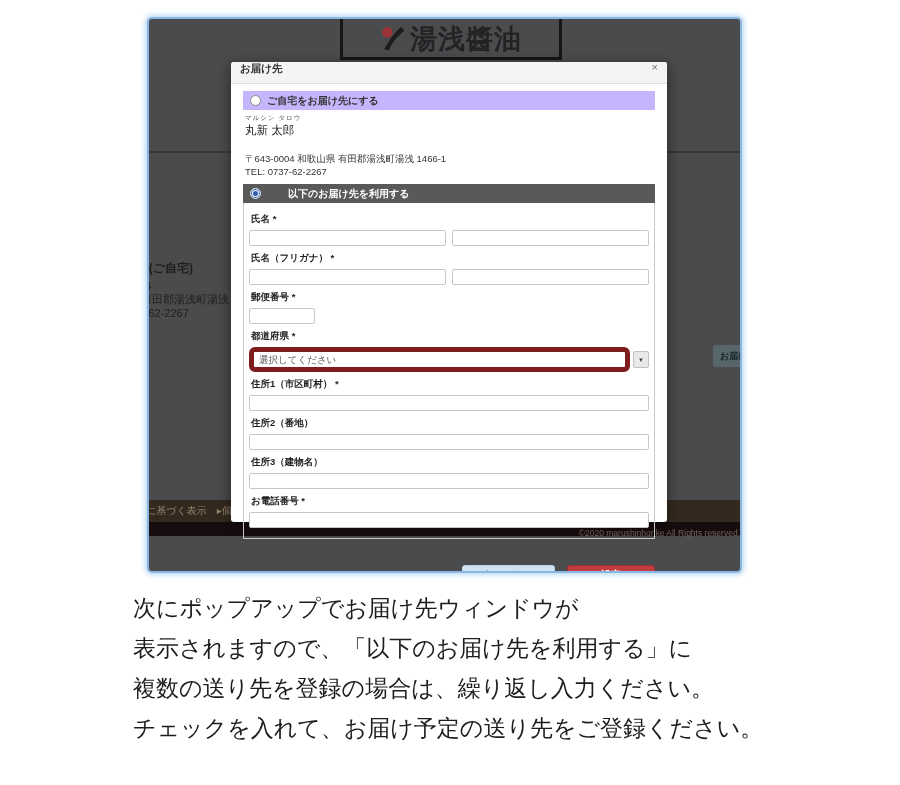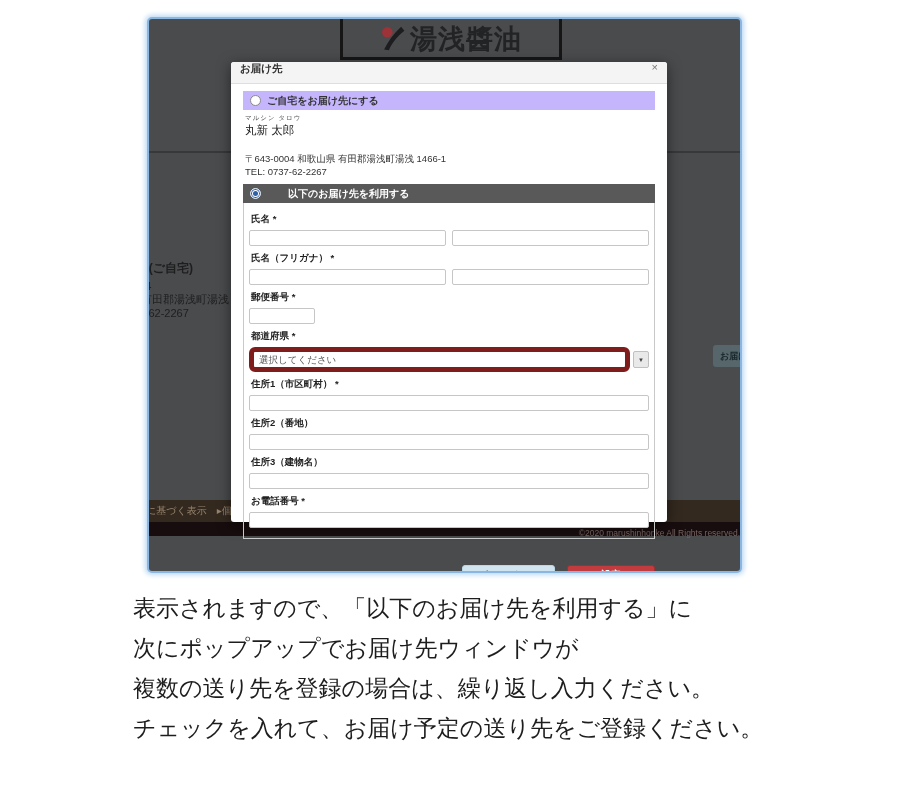--- a/index.html
+++ b/index.html
@@ -182,17 +182,17 @@
 
       <div class="btn-row">
         <div class="btn cancel">キャンセル</div>
         <div class="btn submit">設定</div>
       </div>
     </div>
   </div>
 </div>
 
 <div class="caption">
+  <div>次にポップアップでお届け先ウィンドウが</div>
   <div>表示されますので、「以下のお届け先を利用する」に</div>
-  <div>次にポップアップでお届け先ウィンドウが</div>
   <div>複数の送り先を登録の場合は、繰り返し入力ください。</div>
   <div>チェックを入れて、お届け予定の送り先をご登録ください。</div>
 </div>
 
 </body></html>

